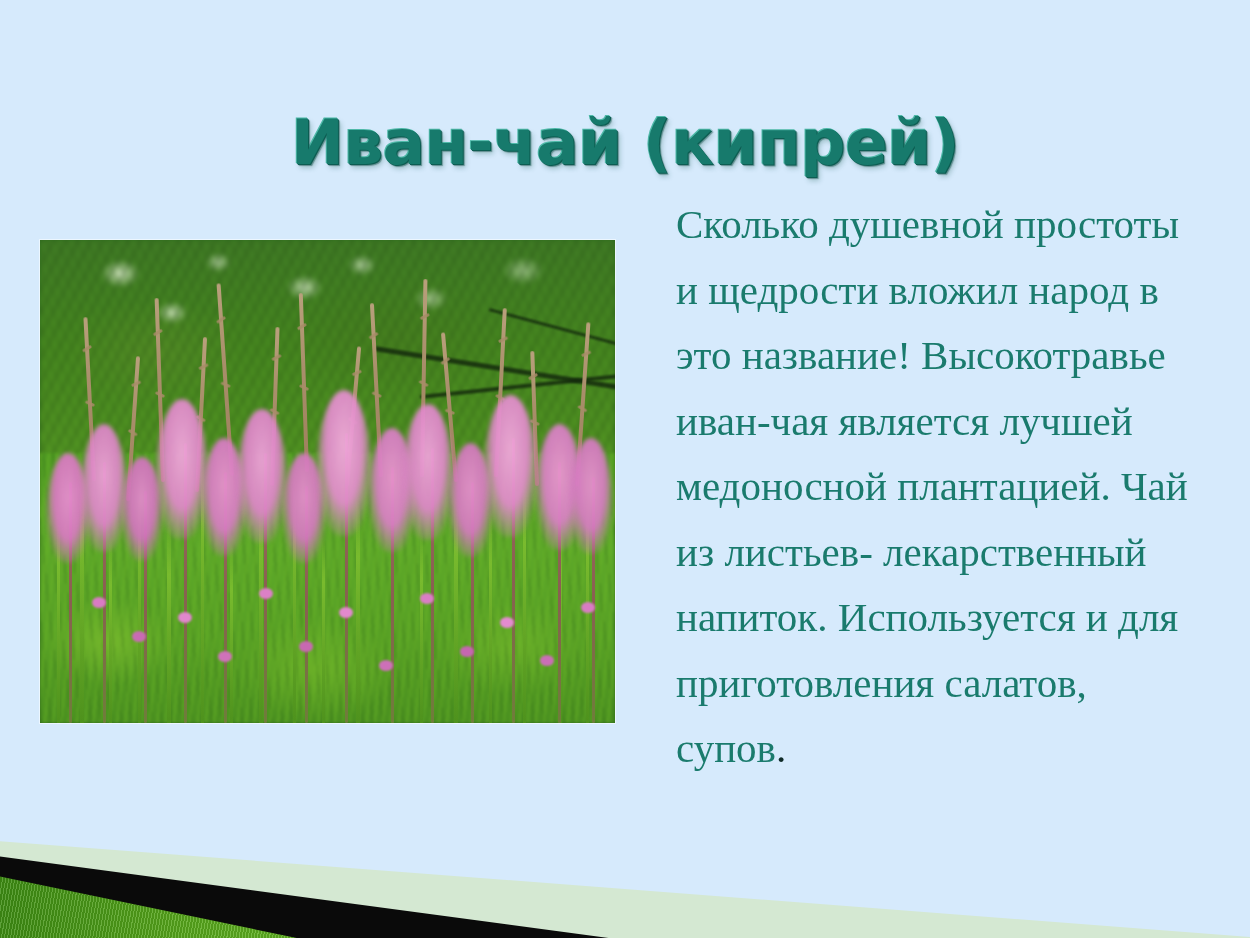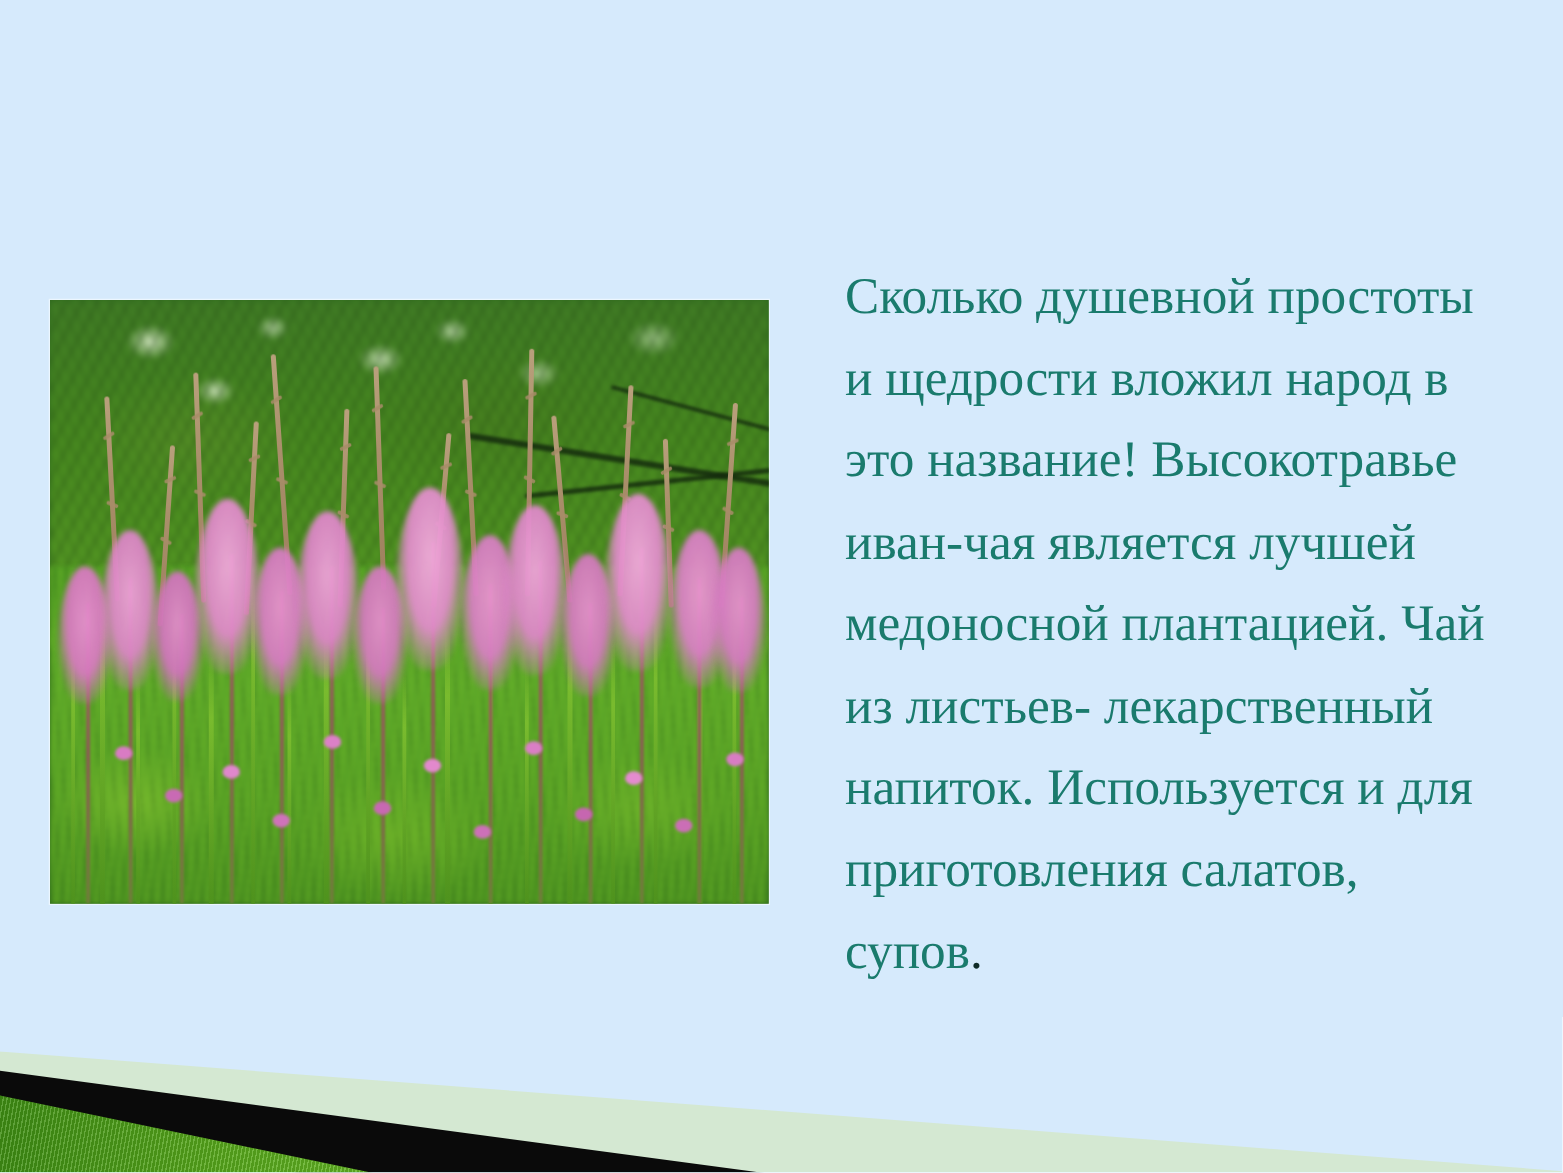--- a/index.html
+++ b/index.html
@@ -157,21 +157,21 @@
     position: absolute;
     width: 14px; height: 11px;
     border-radius: 50%;
     filter: blur(1.3px);
   }
 
   
   .body-text {
     position: absolute;
     left: 676px;
-    top: 204px;
+    top: 192px;
     width: 530px;
     color: #1a7b6d;
     font-family: "Liberation Serif", "DejaVu Serif", serif;
     font-size: 41px;
     line-height: 65.5px;
     font-weight: normal;
     text-align: left;
     white-space: pre-line;
   }
   .body-text .final-dot { color: #0f2b28; }
@@ -223,20 +223,21 @@
       rgba(0,0,0,0.10) 1px,
       rgba(0,0,0,0.10) 3px);
     clip-path: polygon(0% 72%, 100% 190%, 100% 200%, 0% 200%);
   }
 </style>
 </head>
 <body>
 
 <div class="slide">
 
+  <h1 class="slide-title">Иван-чай (кипрей)</h1>
 
   <div class="photo-frame">
     <div class="photo-canvas">
 
       <div class="layer-trees"></div>
 
       <div class="branch" style="left:58%;top:22%;width:44%;height:5px;transform:rotate(9deg);"></div>
       <div class="branch" style="left:66%;top:32%;width:36%;height:4px;transform:rotate(-6deg);"></div>
       <div class="branch" style="left:78%;top:14%;width:24%;height:3px;transform:rotate(15deg);"></div>
 

